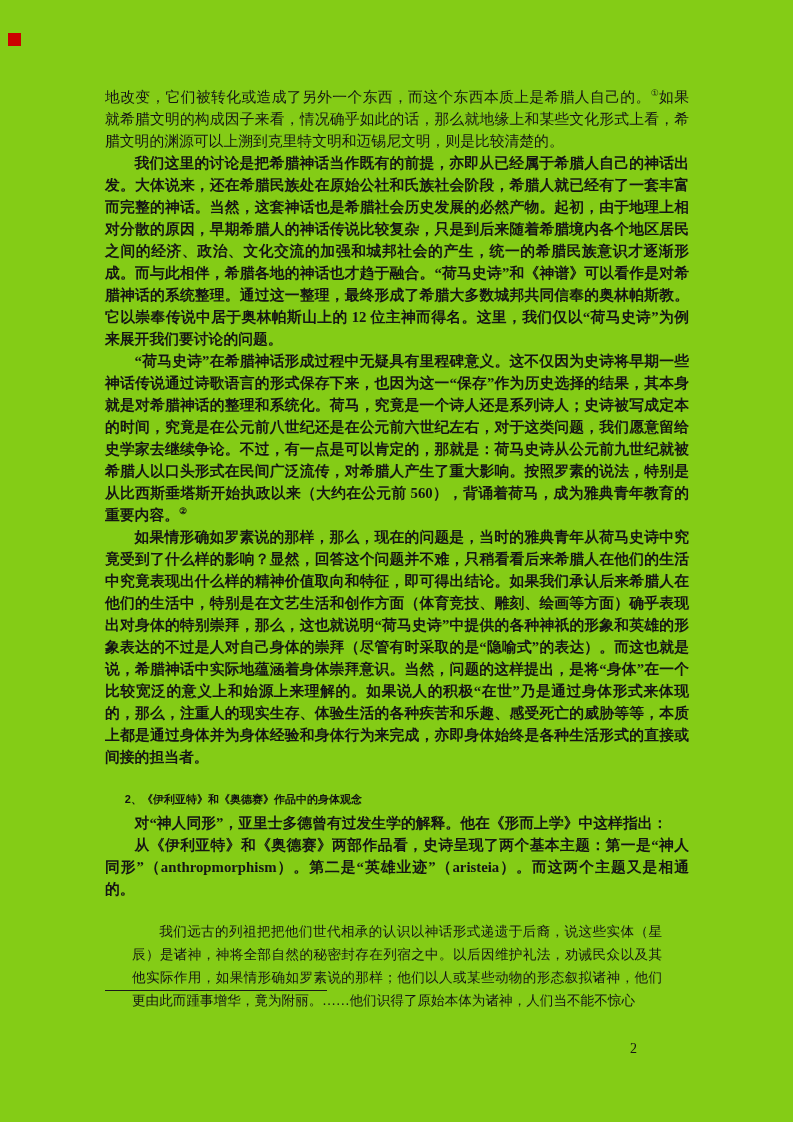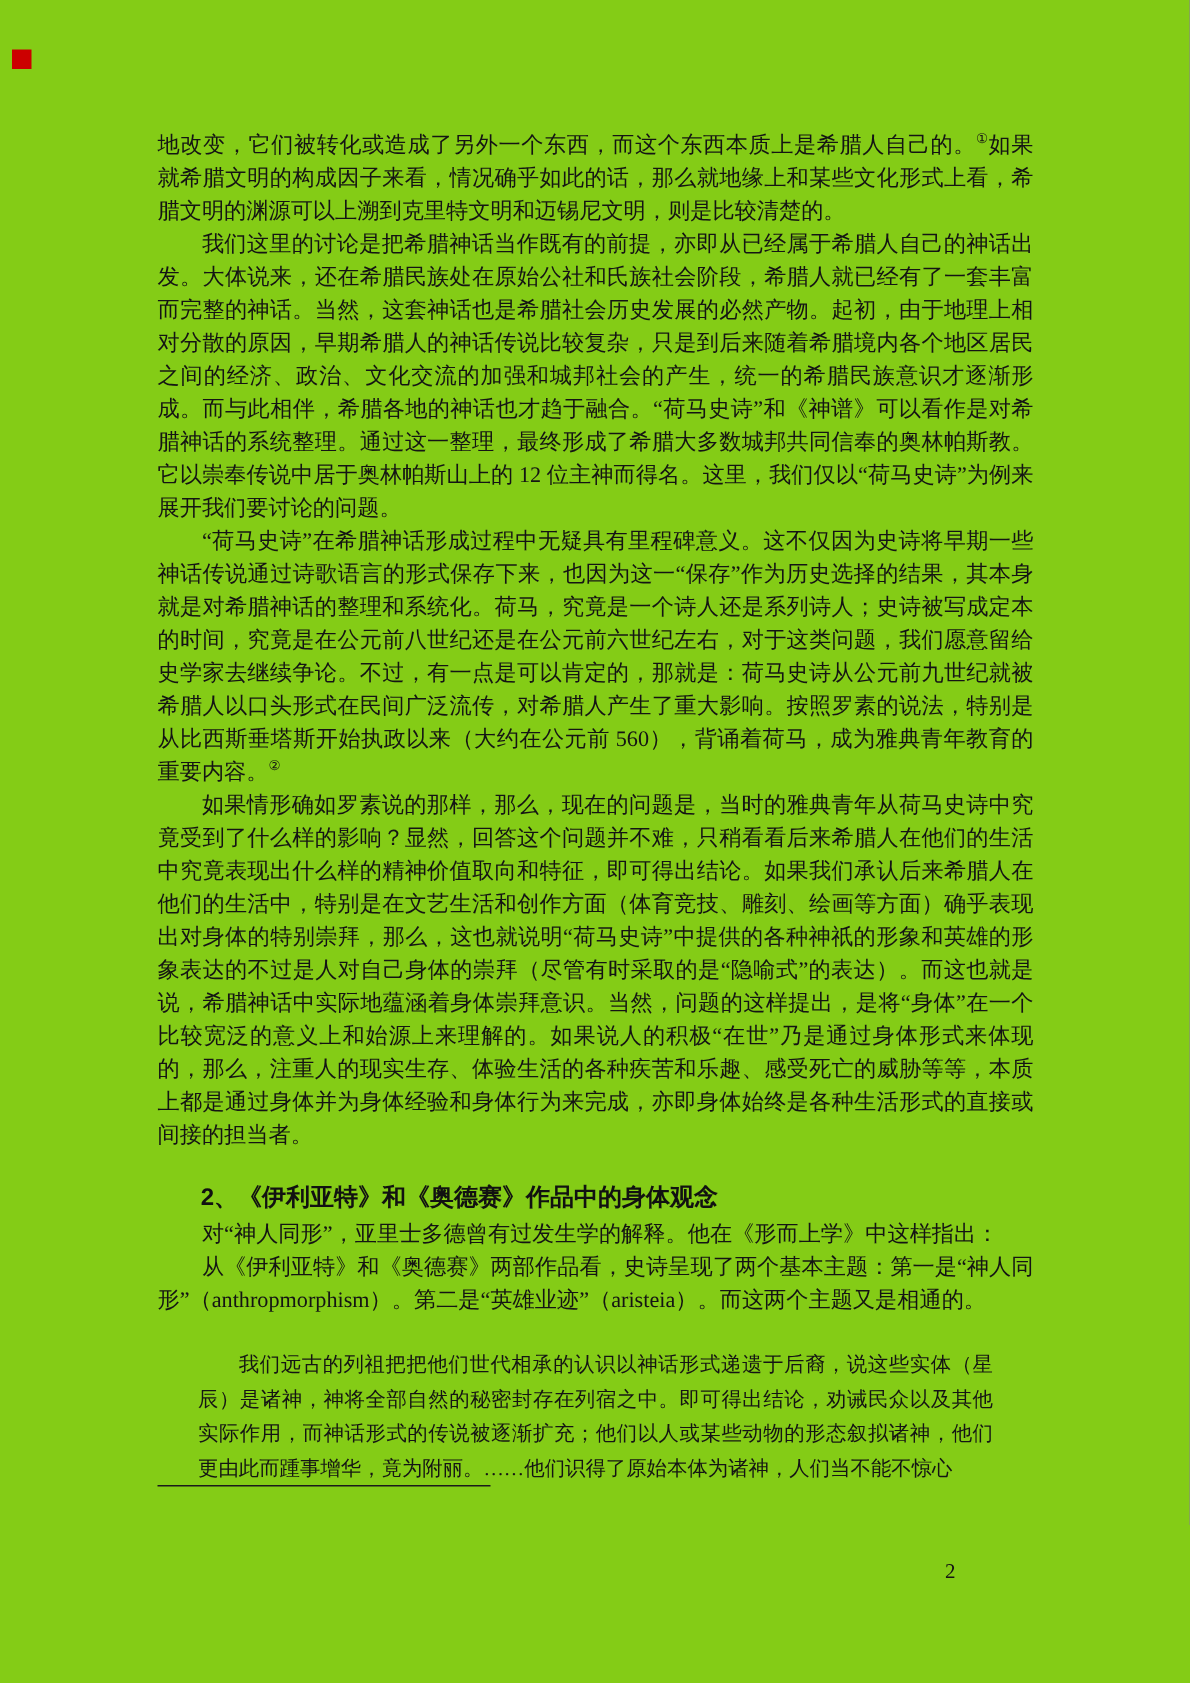--- a/index.html
+++ b/index.html
@@ -15,27 +15,27 @@
   .red-marker{
     position:absolute;left:8px;top:33px;
     width:13px;height:13px;
   }
   .text-area{
     position:absolute;left:105px;top:86px;width:584px;
     font-size:14.8px;line-height:22px;
     text-align:justify;
   }
   .text-area p{margin:0;}
-  p.body.indent{text-indent:2em;}
+  p.body.indent{text-indent:2em;font-weight:bold;}
   sup{font-size:9px;line-height:0;vertical-align:super;}
   h2.heading{
     margin:20px 0 2px 0;
     font-family:"Liberation Sans","DejaVu Sans",sans-serif;
     font-weight:bold;
-    font-size:16px;line-height:22px;
+    font-size:11px;line-height:22px;
     text-indent:1.8em;
     color:#111;
   }
   p.quote{
     margin:20px 0 0 0;
     padding-left:27px;padding-right:27px;
     font-size:13.6px;line-height:23px;
     text-indent:2em;
   }
   .footnotes{
@@ -60,21 +60,21 @@
   <div class="red-marker" style="background: rgb(204, 0, 0);"></div>
 
   <div class="text-area">
       <p class="body">地改变，它们被转化或造成了另外一个东西，而这个东西本质上是希腊人自己的。<sup>①</sup>如果就希腊文明的构成因子来看，情况确乎如此的话，那么就地缘上和某些文化形式上看，希腊文明的渊源可以上溯到克里特文明和迈锡尼文明，则是比较清楚的。</p>
       <p class="body indent">我们这里的讨论是把希腊神话当作既有的前提，亦即从已经属于希腊人自己的神话出发。大体说来，还在希腊民族处在原始公社和氏族社会阶段，希腊人就已经有了一套丰富而完整的神话。当然，这套神话也是希腊社会历史发展的必然产物。起初，由于地理上相对分散的原因，早期希腊人的神话传说比较复杂，只是到后来随着希腊境内各个地区居民之间的经济、政治、文化交流的加强和城邦社会的产生，统一的希腊民族意识才逐渐形成。而与此相伴，希腊各地的神话也才趋于融合。“荷马史诗”和《神谱》可以看作是对希腊神话的系统整理。通过这一整理，最终形成了希腊大多数城邦共同信奉的奥林帕斯教。它以崇奉传说中居于奥林帕斯山上的 12 位主神而得名。这里，我们仅以“荷马史诗”为例来展开我们要讨论的问题。</p>
       <p class="body indent">“荷马史诗”在希腊神话形成过程中无疑具有里程碑意义。这不仅因为史诗将早期一些神话传说通过诗歌语言的形式保存下来，也因为这一“保存”作为历史选择的结果，其本身就是对希腊神话的整理和系统化。荷马，究竟是一个诗人还是系列诗人；史诗被写成定本的时间，究竟是在公元前八世纪还是在公元前六世纪左右，对于这类问题，我们愿意留给史学家去继续争论。不过，有一点是可以肯定的，那就是：荷马史诗从公元前九世纪就被希腊人以口头形式在民间广泛流传，对希腊人产生了重大影响。按照罗素的说法，特别是从比西斯垂塔斯开始执政以来（大约在公元前 560），背诵着荷马，成为雅典青年教育的重要内容。<sup>②</sup></p>
       <p class="body indent">如果情形确如罗素说的那样，那么，现在的问题是，当时的雅典青年从荷马史诗中究竟受到了什么样的影响？显然，回答这个问题并不难，只稍看看后来希腊人在他们的生活中究竟表现出什么样的精神价值取向和特征，即可得出结论。如果我们承认后来希腊人在他们的生活中，特别是在文艺生活和创作方面（体育竞技、雕刻、绘画等方面）确乎表现出对身体的特别崇拜，那么，这也就说明“荷马史诗”中提供的各种神祇的形象和英雄的形象表达的不过是人对自己身体的崇拜（尽管有时采取的是“隐喻式”的表达）。而这也就是说，希腊神话中实际地蕴涵着身体崇拜意识。当然，问题的这样提出，是将“身体”在一个比较宽泛的意义上和始源上来理解的。如果说人的积极“在世”乃是通过身体形式来体现的，那么，注重人的现实生存、体验生活的各种疾苦和乐趣、感受死亡的威胁等等，本质上都是通过身体并为身体经验和身体行为来完成，亦即身体始终是各种生活形式的直接或间接的担当者。</p>
       <h2 class="heading">2、《伊利亚特》和《奥德赛》作品中的身体观念</h2>
       <p class="body indent">对“神人同形”，亚里士多德曾有过发生学的解释。他在《形而上学》中这样指出：</p>
       <p class="body indent">从《伊利亚特》和《奥德赛》两部作品看，史诗呈现了两个基本主题：第一是“神人同形”（anthropmorphism）。第二是“英雄业迹”（aristeia）。而这两个主题又是相通的。</p>
-      <p class="quote">我们远古的列祖把把他们世代相承的认识以神话形式递遗于后裔，说这些实体（星辰）是诸神，神将全部自然的秘密封存在列宿之中。即可得出结论，劝诫民众以及其他实际作用，而神话形式的传说被逐渐扩充；他们以人或某些动物的形态叙拟诸神，他们更由此而踵事增华，竟为附丽。……他们识得了原始本体为诸神，人们当不能不惊心</p>
+      <p class="quote">我们远古的列祖把把他们世代相承的认识以神话形式递遗于后裔，说这些实体（星辰）是诸神，神将全部自然的秘密封存在列宿之中。以后因维护礼法，劝诫民众以及其他实际作用，如果情形确如罗素说的那样；他们以人或某些动物的形态叙拟诸神，他们更由此而踵事增华，竟为附丽。……他们识得了原始本体为诸神，人们当不能不惊心</p>
     </div>
 
   <div class="footnotes">
     <div class="fn-rule"></div>
   </div>
 
   <div class="page-number">2</div>
 </div>
 
 </body></html>

